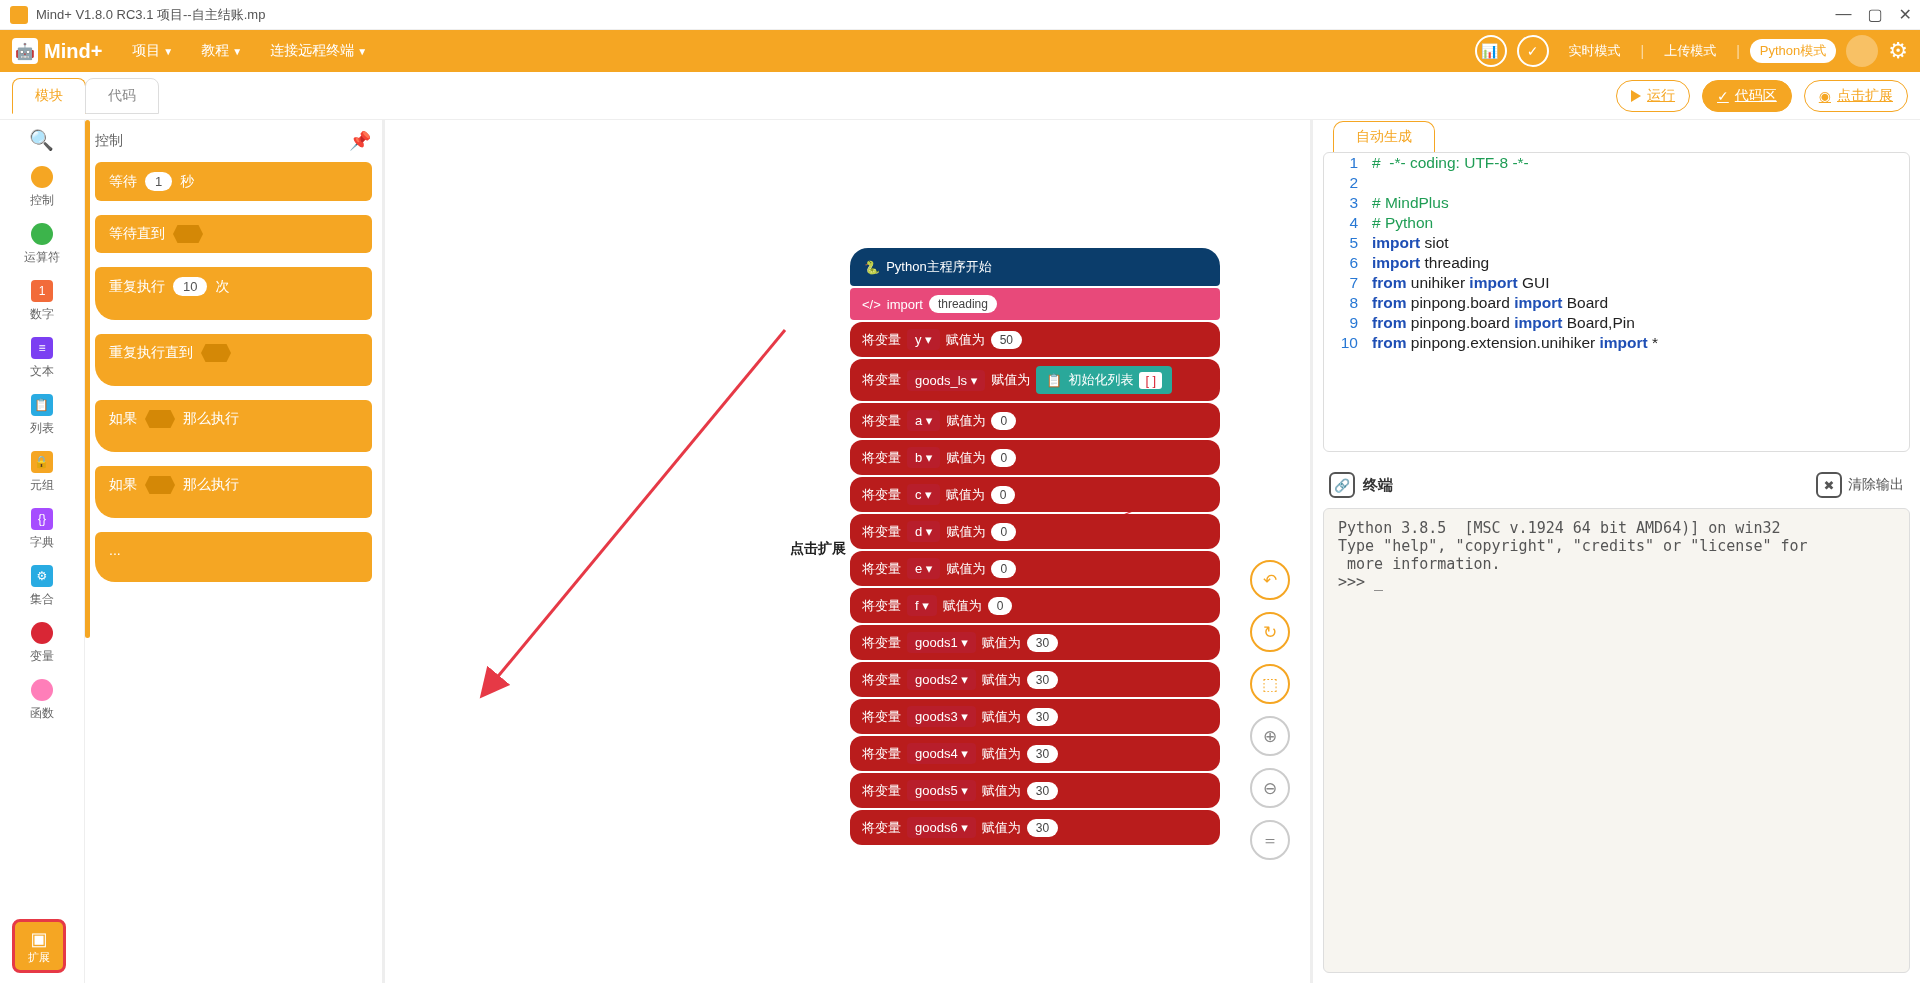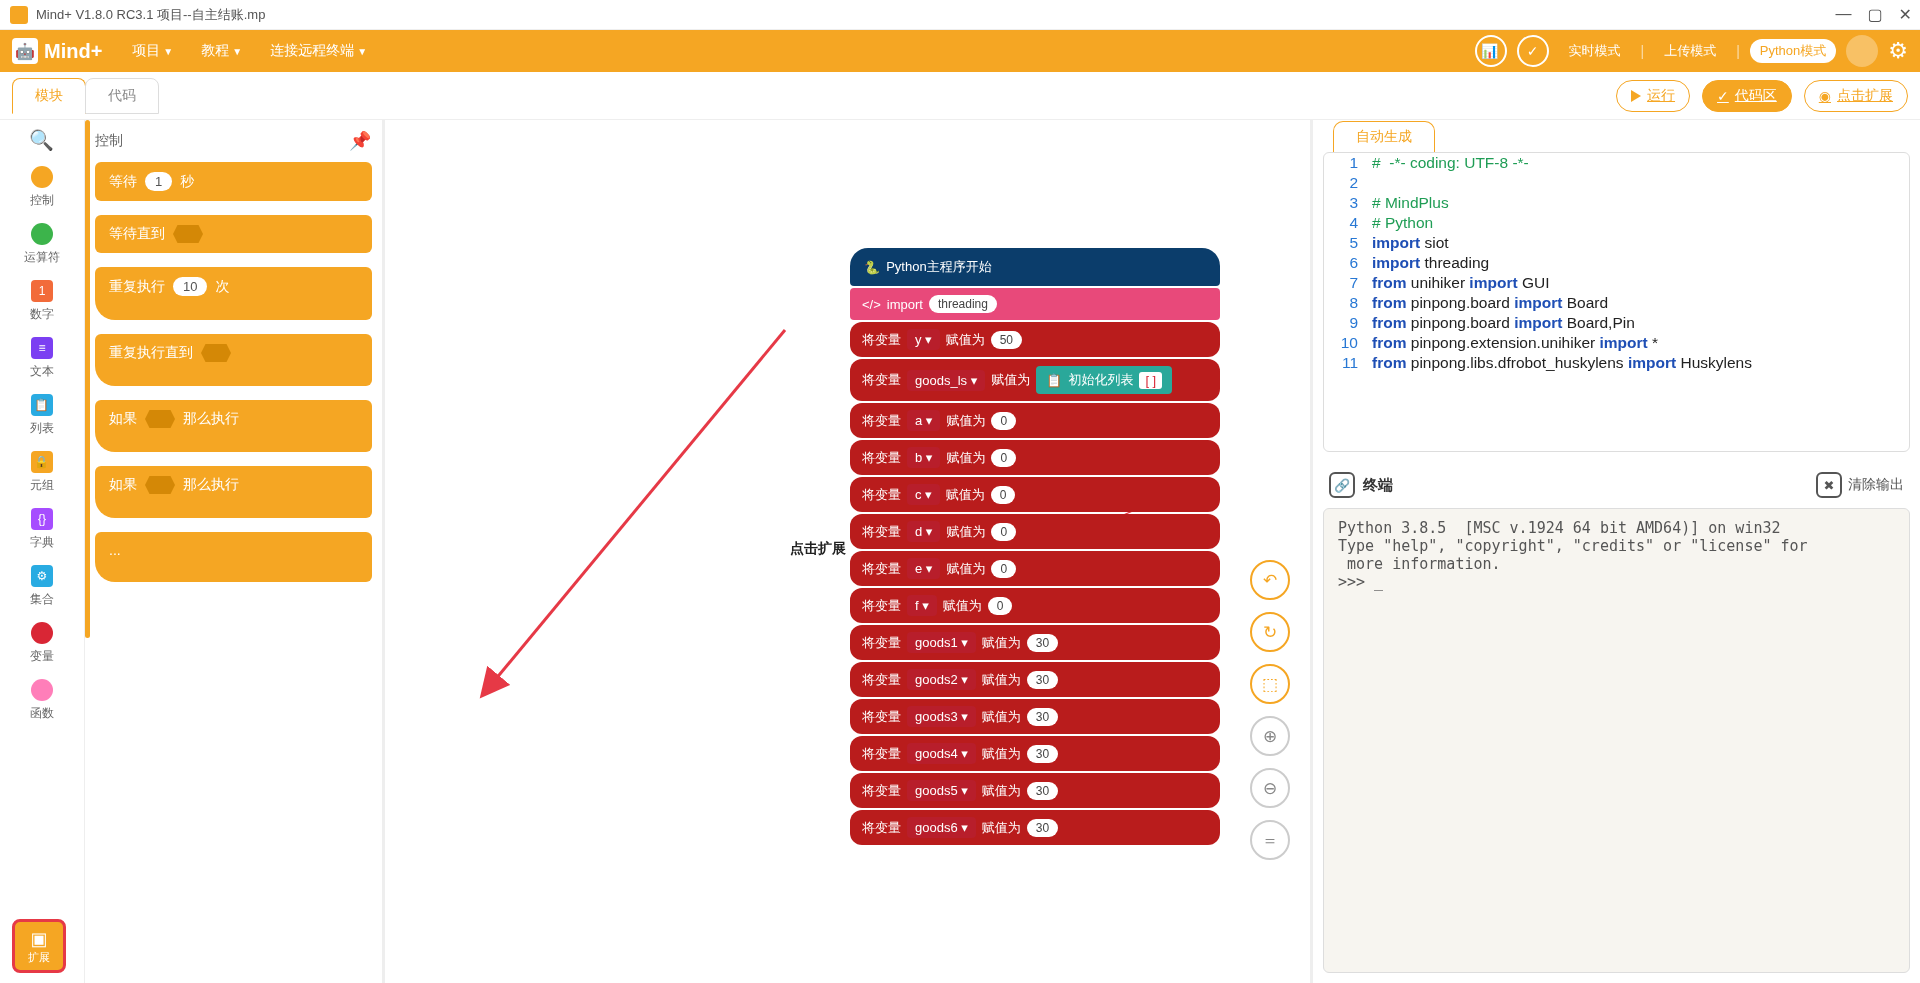--- a/index.html
+++ b/index.html
@@ -391,24 +391,20 @@
           <div class="code-txt"><span class="c-id"><span class="c-kw">from</span> pinpong.board <span class="c-kw">import</span> Board</span></div>
         </div>
         <div class="code-line">
           <div class="line-no">9</div>
           <div class="code-txt"><span class="c-id"><span class="c-kw">from</span> pinpong.board <span class="c-kw">import</span> Board,Pin</span></div>
         </div>
         <div class="code-line">
           <div class="line-no">10</div>
           <div class="code-txt"><span class="c-id"><span class="c-kw">from</span> pinpong.extension.unihiker <span class="c-kw">import</span> *</span></div>
         </div>
-        <div class="code-line">
-          <div class="line-no">11</div>
-          <div class="code-txt"><span class="c-id"><span class="c-kw">from</span> pinpong.libs.dfrobot_huskylens <span class="c-kw">import</span> Huskylens</span></div>
-        </div>
       </div>
     <div class="term-head">
       <div class="term-head-left">
         <div class="term-icon">🔗</div>
         <span>终端</span>
       </div>
       <div class="term-head-right">
         <div class="term-icon">✖</div>
         <span>清除输出</span>
       </div>

